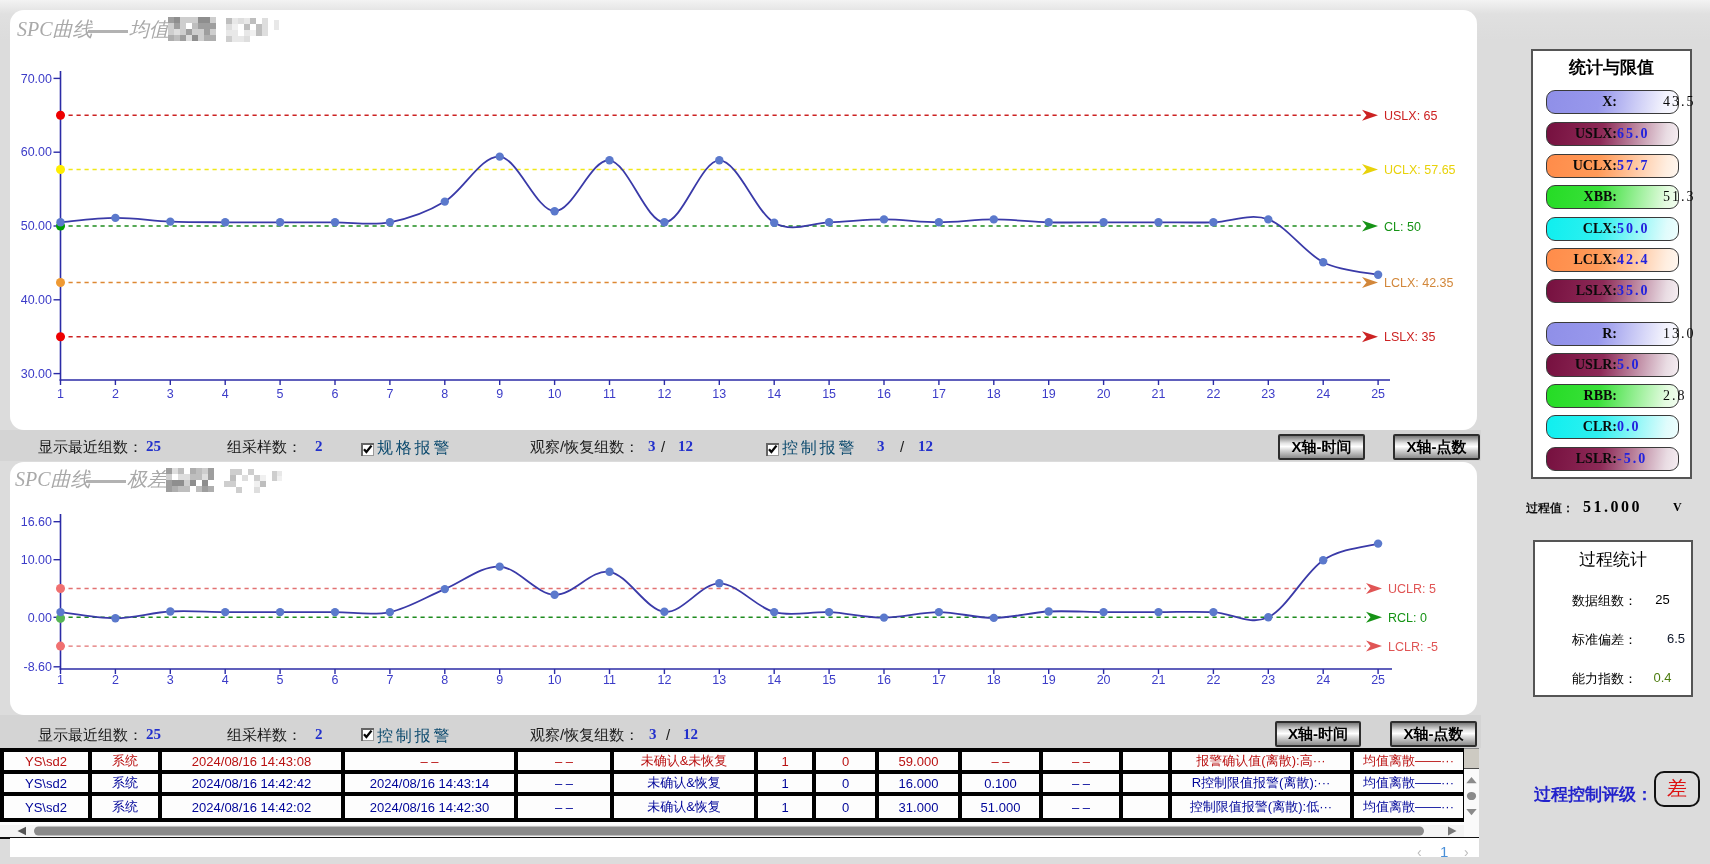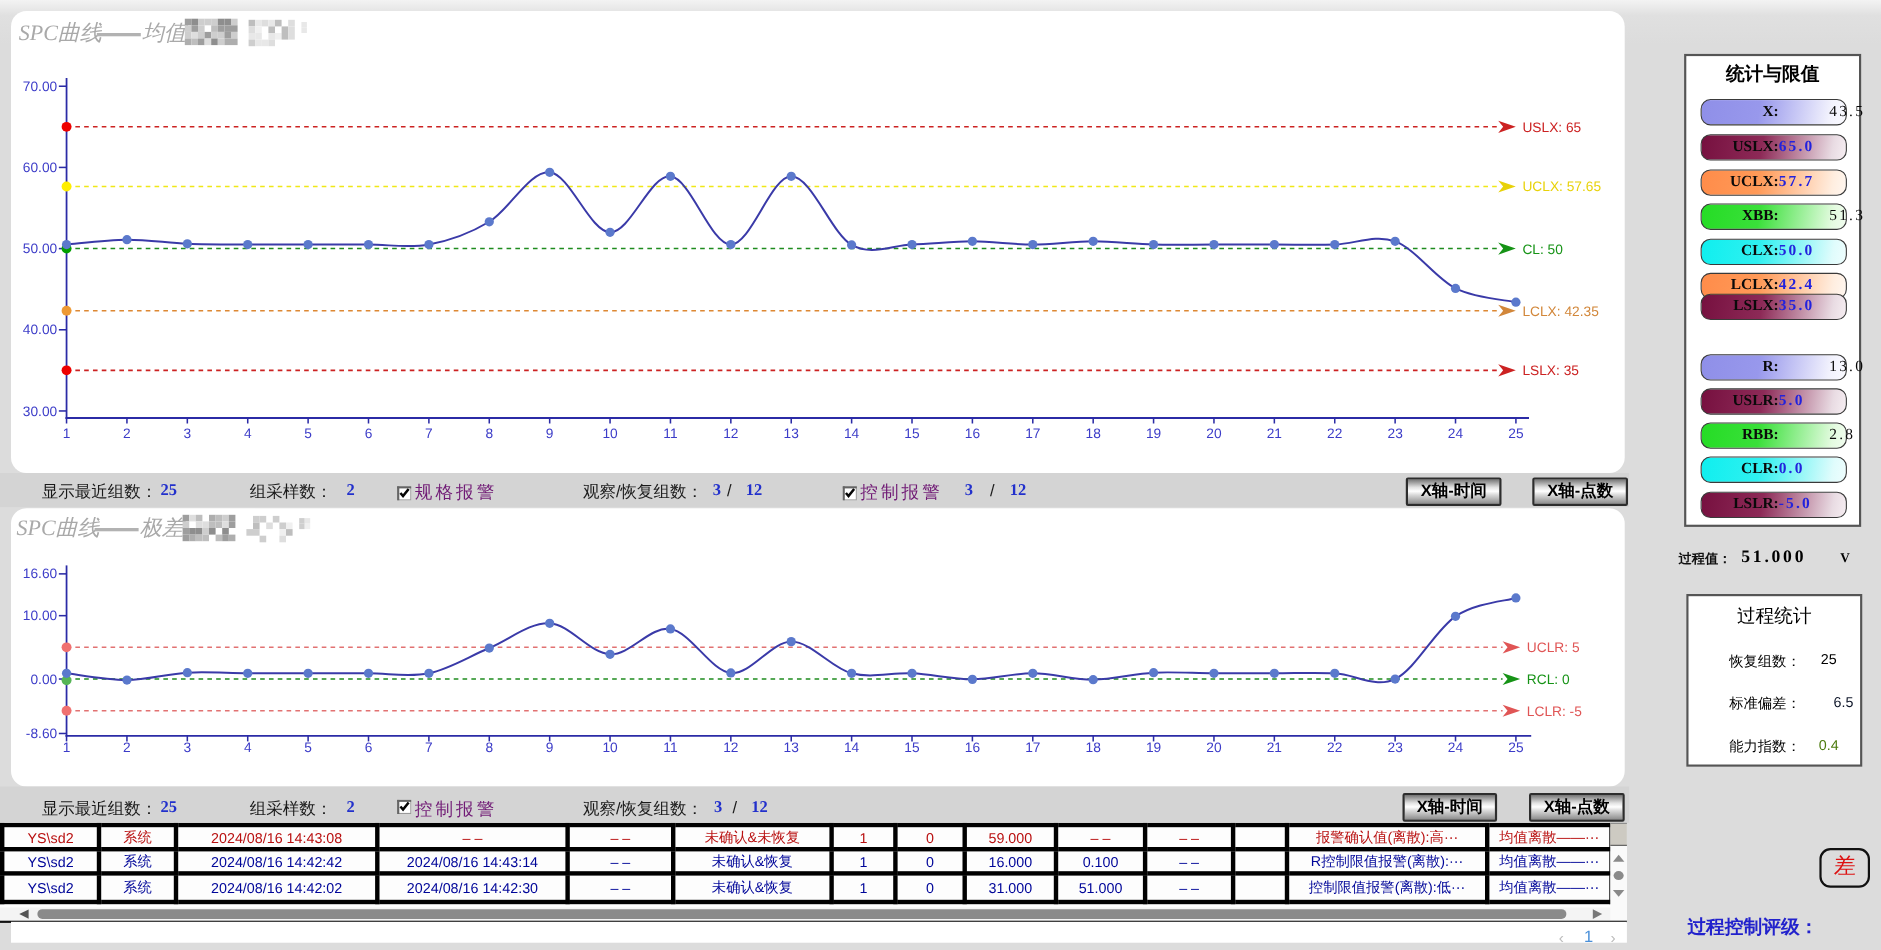--- a/index.html
+++ b/index.html
@@ -5,21 +5,21 @@
 html,body{margin:0;padding:0;}
 body{width:1710px;height:864px;position:relative;overflow:hidden;
   font-family:"Liberation Sans",sans-serif;
   background:linear-gradient(180deg,#f3f3f3 0px,#e0e0e0 14px,#dcdcdc 40px,#dcdcdc 100%);}
 .abs{position:absolute;}
 .panel{position:absolute;background:#ffffff;border-radius:14px;}
 .bar{position:absolute;left:0;width:1481px;background:#d4d4d4;}
 .bartext{position:absolute;font-size:15px;color:#1a1a1a;white-space:nowrap;}
 .barval{position:absolute;font-size:15px;font-weight:bold;color:#2230cc;font-family:"Liberation Serif",serif;white-space:nowrap;}
 .cbx{position:absolute;width:13px;height:13px;}
-.cblabel{position:absolute;font-size:16px;letter-spacing:2.8px;color:#701a75;white-space:nowrap;}
+.cblabel{position:absolute;font-size:16px;letter-spacing:2.8px;color:#0c4a6e;white-space:nowrap;}
 .mbtn{position:absolute;box-sizing:border-box;border:2px solid #2d2d2d;border-radius:2px;
   background:linear-gradient(180deg,#787878 0%,#e2e2e2 32%,#ffffff 48%,#dcdcdc 62%,#8c8c8c 100%);
   color:#000;font-size:15px;font-weight:bold;text-align:center;font-family:"Liberation Sans",sans-serif;}
 .ctitle{position:absolute;font-family:"Liberation Serif",serif;font-style:italic;font-size:20px;color:#a9a9a9;white-space:nowrap;}
 .pill{position:absolute;left:1546px;width:131px;height:22px;border:1px solid #3a3a3a;border-radius:9px;}
 .pl{position:absolute;right:61px;top:3px;font-family:"Liberation Serif",serif;font-weight:bold;font-size:14px;color:#0a0a0a;white-space:nowrap;}
 .pv{position:absolute;left:70px;top:3px;font-family:"Liberation Serif",serif;font-size:14px;letter-spacing:2px;white-space:nowrap;}
 .pvb{font-weight:bold;color:#2222dd;}
 .pvk{color:#0a0a0a;margin-left:46px;}
 .g-blue{background:linear-gradient(100deg,#8f8fe8 0%,#9898ec 40%,#f2f2fd 88%,#fbfbff 100%);}
@@ -511,21 +511,21 @@
     <span class="pv pvk">51.3</span>
   </div>
 <div class="pill g-cyan" style="top:217px;">
     <span class="pl">CLX:</span>
     <span class="pv pvb">50.0</span>
   </div>
 <div class="pill g-orange" style="top:248px;">
     <span class="pl">LCLX:</span>
     <span class="pv pvb">42.4</span>
   </div>
-<div class="pill g-maroon" style="top:267px;text-align:right;">
+<div class="pill g-maroon" style="top:279px;text-align:right;">
     <span class="pl">LSLX:</span>
     <span class="pv pvb">35.0</span>
   </div>
 <div class="pill g-blue" style="top:322px;">
     <span class="pl">R:</span>
     <span class="pv pvk">13.0</span>
   </div>
 <div class="pill g-maroon" style="top:353px;">
     <span class="pl">USLR:</span>
     <span class="pv pvb">5.0</span>
@@ -540,20 +540,20 @@
   </div>
 <div class="pill g-maroon" style="top:447px;">
     <span class="pl">LSLR:</span>
     <span class="pv pvb">-5.0</span>
   </div>
 <div class="abs" style="left:1526px;top:500px;font-size:12px;font-weight:bold;color:#111;">过程值：</div>
 <div class="abs" style="left:1583px;top:498px;font-size:16px;font-weight:bold;font-family:'Liberation Serif',serif;letter-spacing:2.5px;color:#000;">51.000</div>
 <div class="abs" style="left:1673px;top:500px;font-size:12px;font-weight:bold;font-family:'Liberation Serif',serif;color:#000;">V</div>
 <div class="abs" style="left:1533px;top:540px;width:160px;height:157px;background:#ffffff;border:2px solid #555;box-sizing:border-box;"></div>
 <div class="abs" style="left:1533px;top:548px;width:160px;text-align:center;font-size:17px;color:#000;">过程统计</div>
-<div class="abs" style="left:1572px;top:592px;font-size:13px;color:#000;">恢复组数：</div>
+<div class="abs" style="left:1572px;top:592px;font-size:13px;color:#000;">数据组数：</div>
 <div class="abs" style="left:1640px;top:592px;width:45px;text-align:center;font-size:13px;color:#000;">25</div>
 <div class="abs" style="left:1572px;top:631px;font-size:13px;color:#000;">标准偏差：</div>
 <div class="abs" style="left:1640px;top:631px;width:45px;text-align:right;font-size:13px;color:#0f172a;">6.5</div>
 <div class="abs" style="left:1572px;top:670px;font-size:13px;color:#000;font-family:Liberation Mono, monospace;">能力指数：</div>
 <div class="abs" style="left:1640px;top:670px;width:45px;text-align:center;font-size:13px;color:#4d7c0f;">0.4</div>
-<div class="abs" style="left:1534px;top:783px;font-size:17px;font-weight:bold;color:#2222cc;margin-top:48px;">过程控制评级：</div>
+<div class="abs" style="left:1534px;top:783px;font-size:17px;font-weight:bold;color:#2222cc;">过程控制评级：</div>
 <div class="abs" style="left:1654px;top:771px;width:46px;height:36px;border:2.5px solid #111;border-radius:10px;box-sizing:border-box;text-align:center;line-height:31px;font-size:20px;color:#dd1111;">差</div>
 
 </body></html>

